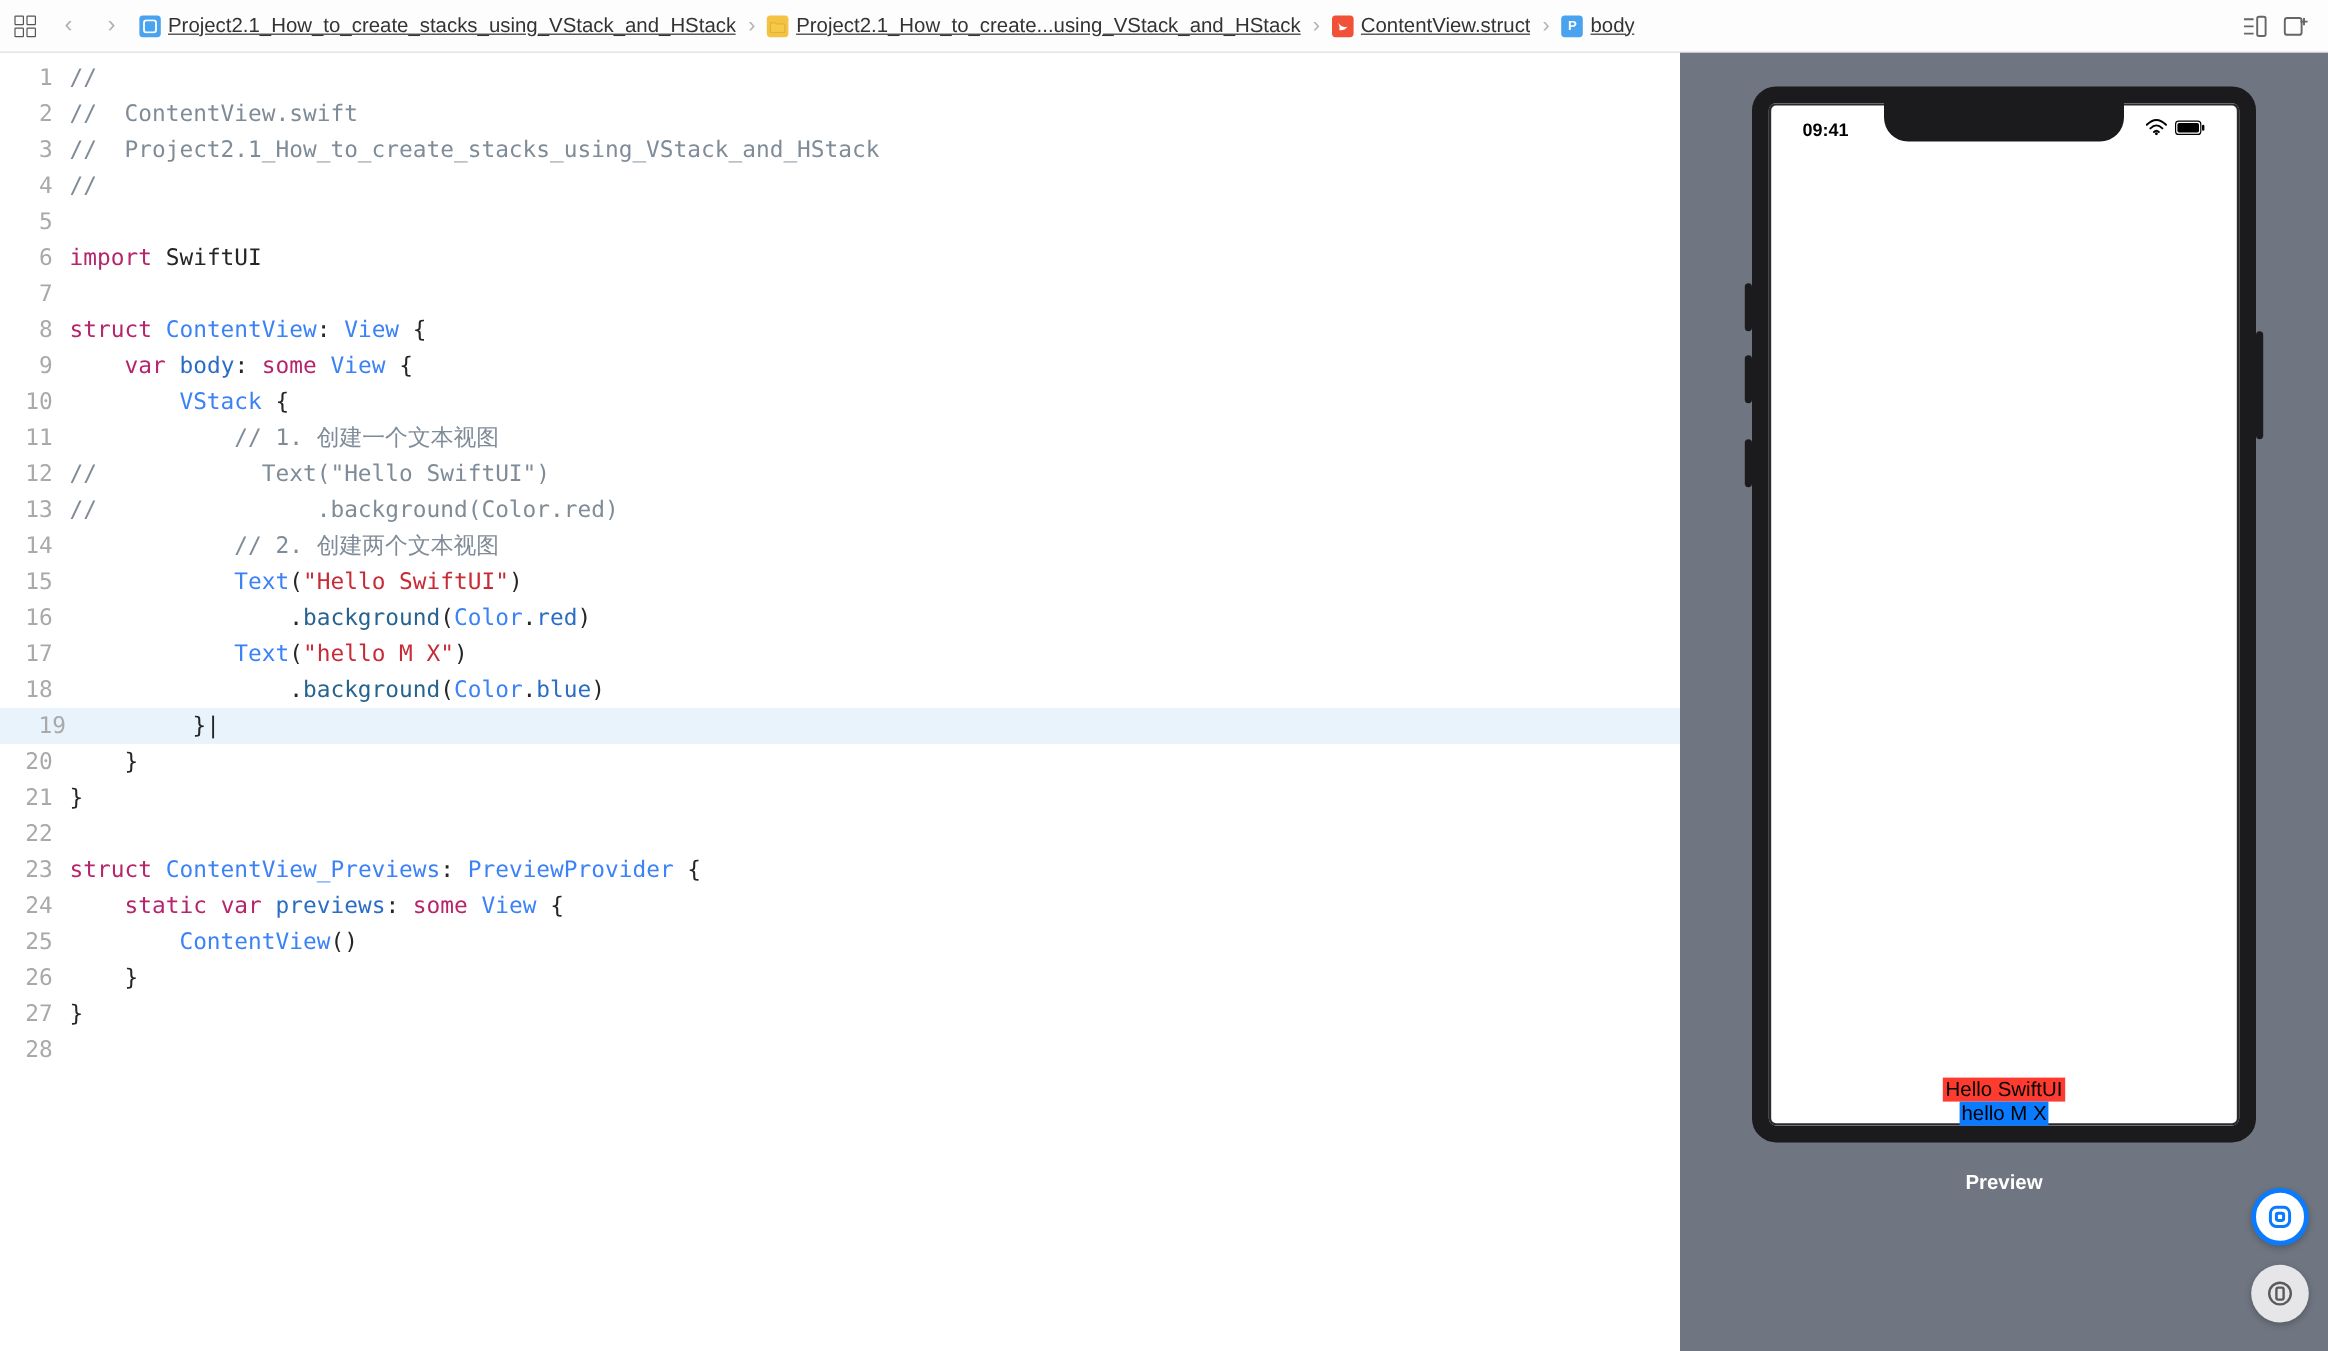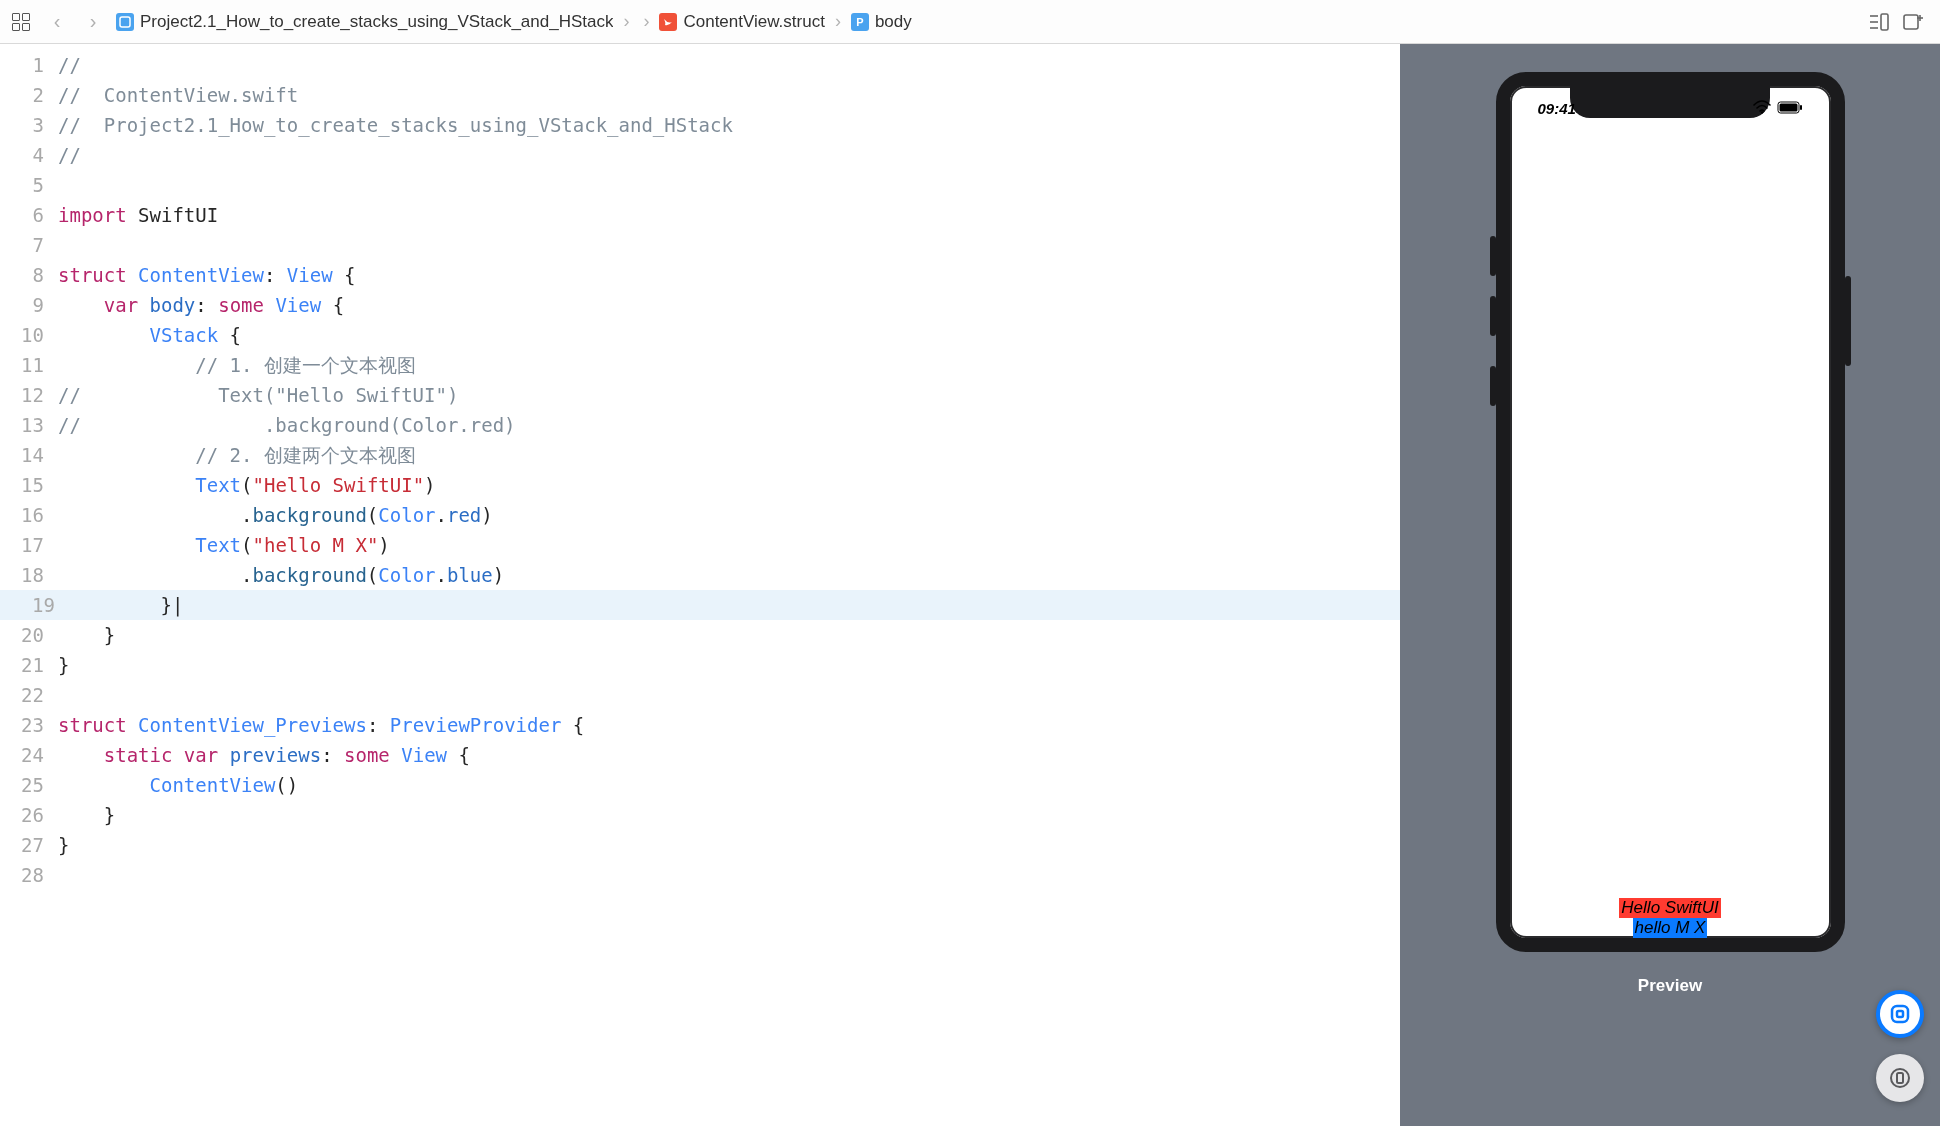--- a/index.html
+++ b/index.html
@@ -59,20 +59,21 @@
     }
     .breadcrumb .crumb {
       display: flex;
       align-items: center;
       gap: 6px;
       min-width: 0;
     }
     .breadcrumb .crumb span.label {
       overflow: hidden;
       text-overflow: ellipsis;
+      text-decoration: underline;
     }
     .crumb-icon {
       width: 18px;
       height: 18px;
       flex-shrink: 0;
       display: inline-flex;
       align-items: center;
       justify-content: center;
       border-radius: 3px;
       font-size: 11px;
@@ -146,28 +147,27 @@
     .tok-member  { color: #2b6dc4; }
     .tok-func    { color: #27638f; }
     .tok-string  { color: #c72c36; }
     .tok-cursor  { color:#262626; }
 
     
     .phone-wrap {
       margin-top: 28px;
     }
     .phone {
-      width: 349px;
+      width: 420px;
       height: 880px;
       background: #fff;
       border: 14px solid #1b1b1d;
-      border-radius: 30px;
+      border-radius: 20px;
       position: relative;
       box-shadow: inset 0 0 0 2px #2a2a2c;
-      font-style: italic;
     }
     
     .phone::before,
     .phone::after { content:""; position:absolute; background:#1b1b1d; border-radius:3px; }
     .phone::before { left:-20px; top:150px; width:6px; height:40px; box-shadow: 0 60px 0 #1b1b1d, 0 130px 0 #1b1b1d; }
     .phone::after  { right:-20px; top:190px; width:6px; height:90px; }
     .notch {
       position: absolute;
       top: -2px;
       left: 50%;
@@ -281,20 +281,28 @@
   <div class="breadcrumb">
     <div class="crumb">
       <span class="crumb-icon icon-project">
         <svg width="12" height="12" viewBox="0 0 12 12">
             <rect x="1" y="1" width="10" height="10" rx="2" fill="none" stroke="#fff" stroke-width="1.5"></rect>
           </svg>
       </span>
       <span class="label">Project2.1_How_to_create_stacks_using_VStack_and_HStack</span>
     </div>
     <span class="sep">›</span>
+    <div class="crumb">
+      <span class="crumb-icon icon-folder">
+        <svg width="14" height="12" viewBox="0 0 14 12">
+            <path d="M1 3 h4 l1 1 h7 v7 H1 Z" fill="#f7c948" stroke="#caa12e" stroke-width="0.5"></path>
+          </svg>
+      </span>
+      <span class="label">Project2.1_How_to_create...using_VStack_and_HStack</span>
+    </div>
     <span class="sep">›</span>
     <div class="crumb">
       <span class="crumb-icon icon-swift">
         <svg width="12" height="12" viewBox="0 0 12 12">
             <path d="M2 3 Q6 8 10 6 Q7 10 3 9 Q4 7 2 3" fill="#fff"></path>
           </svg>
       </span>
       <span class="label">ContentView.struct</span>
     </div>
     <span class="sep">›</span>

